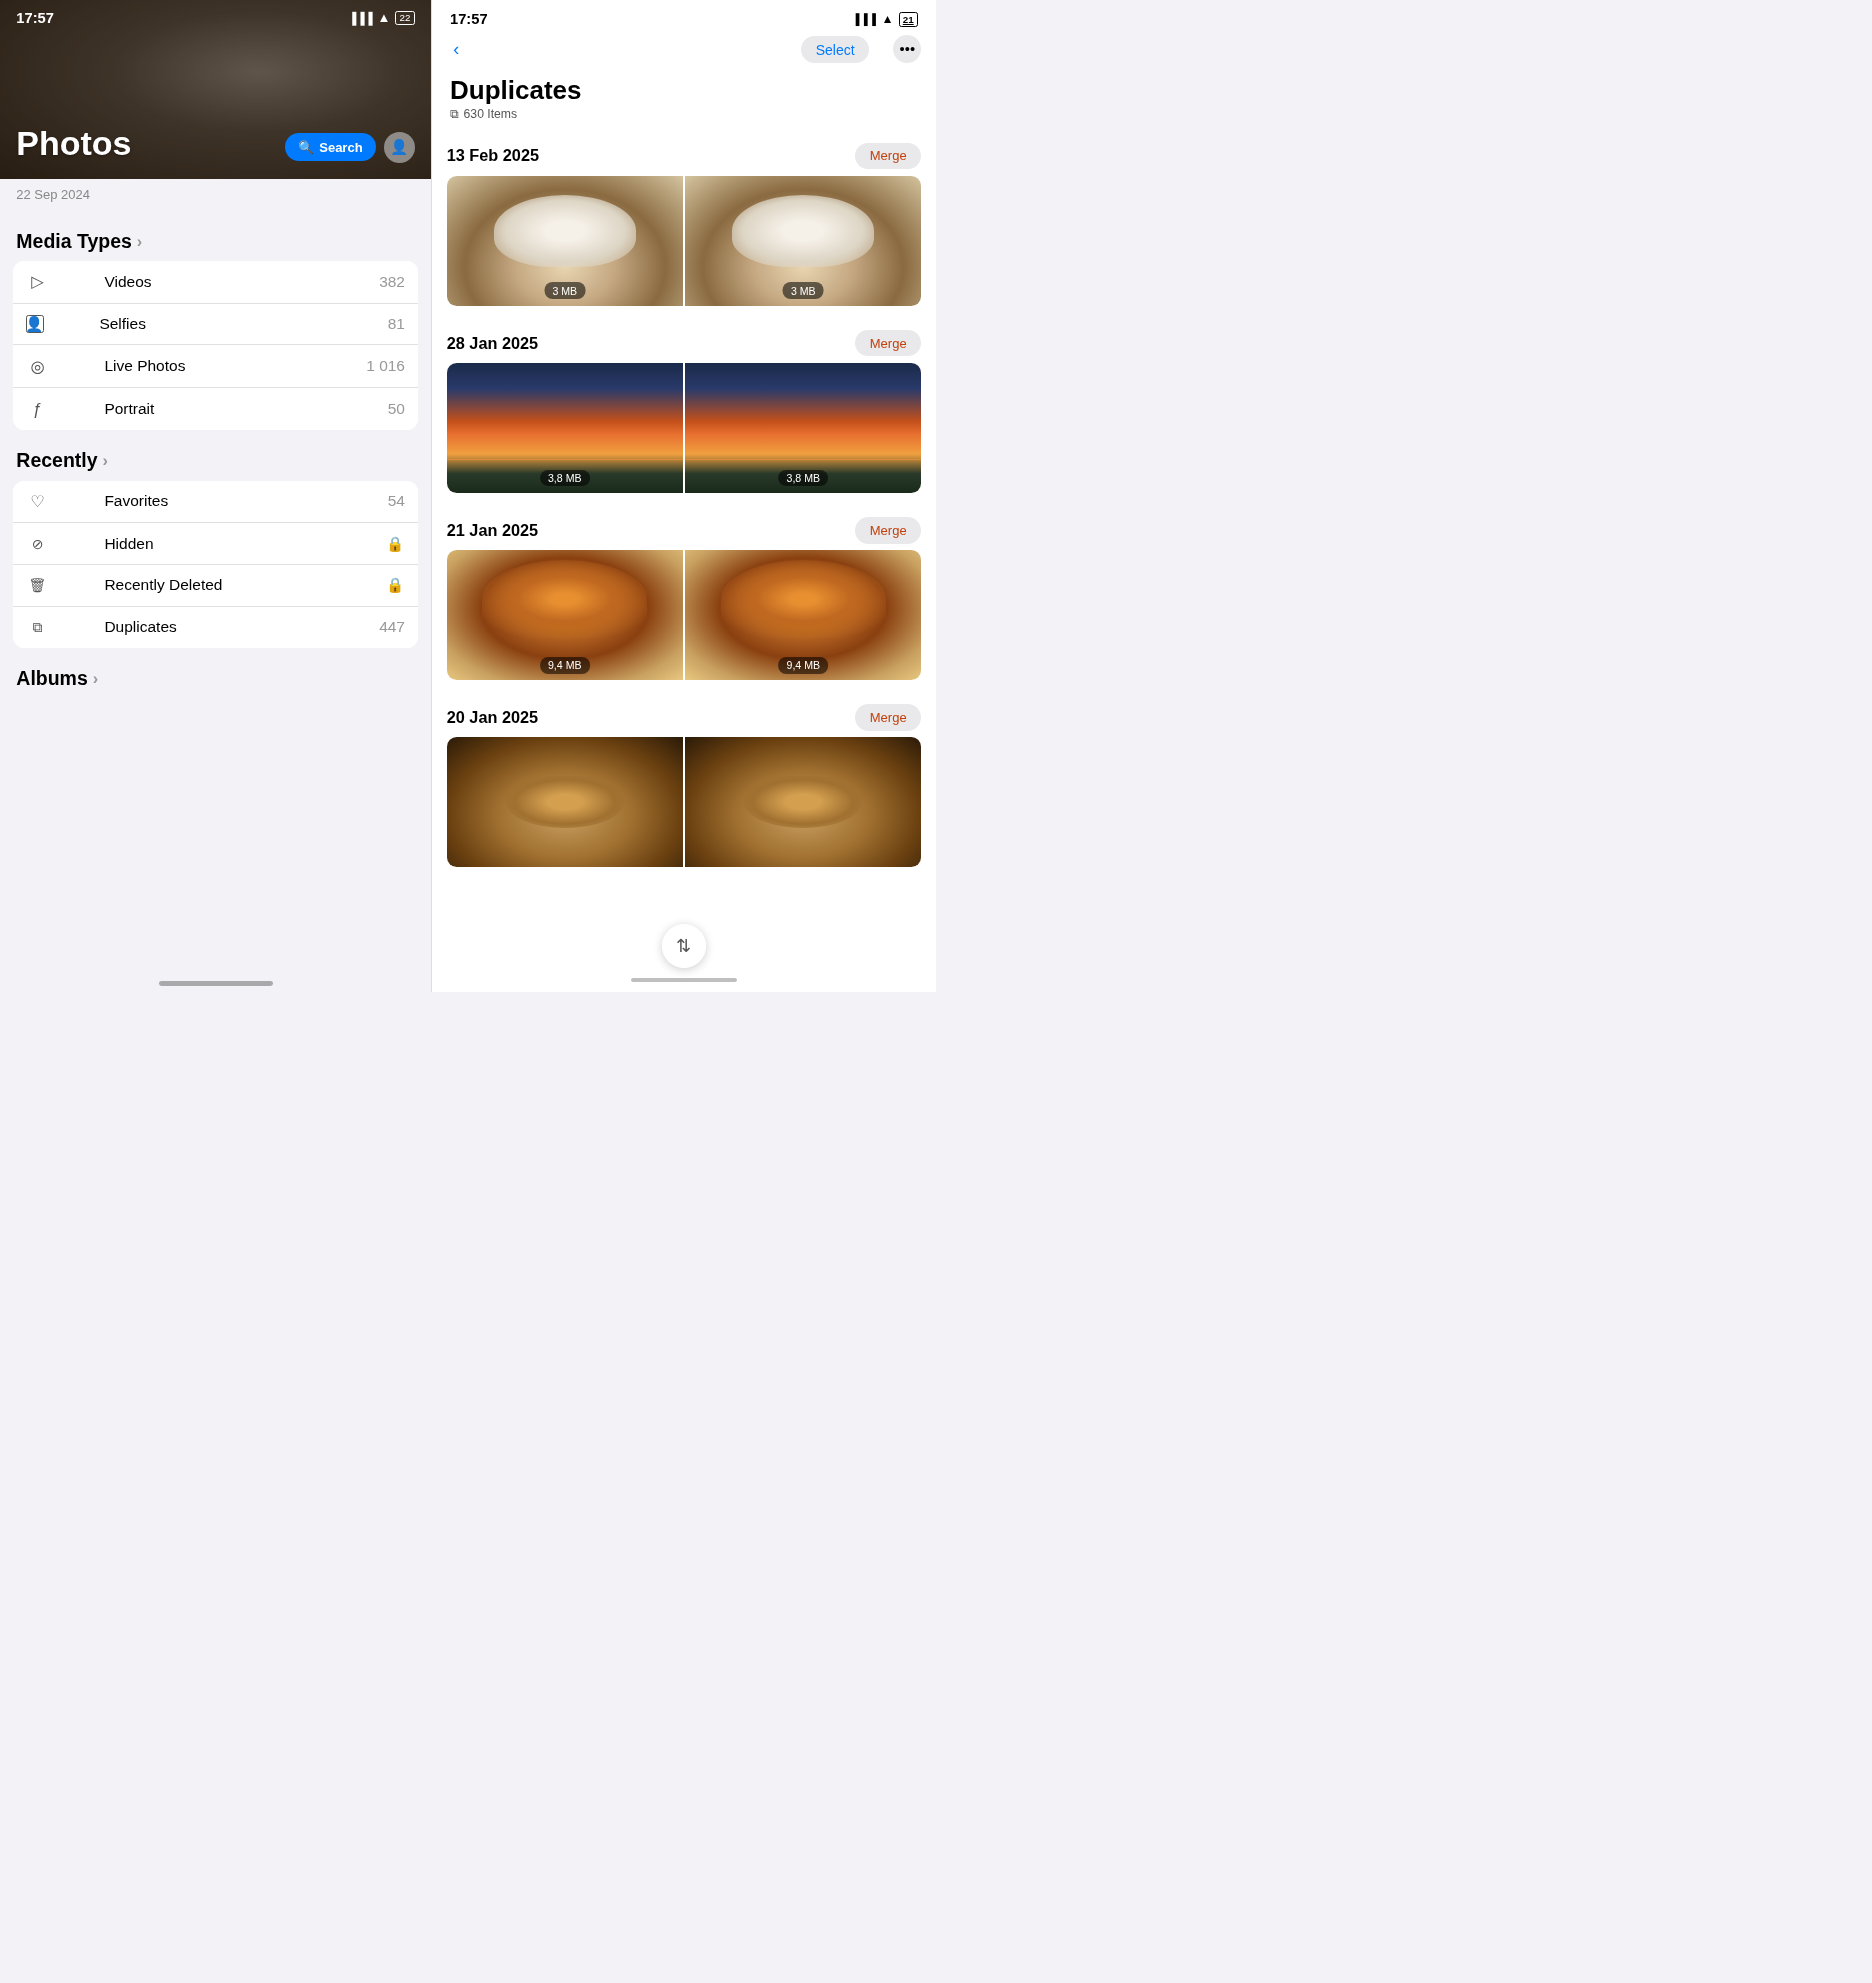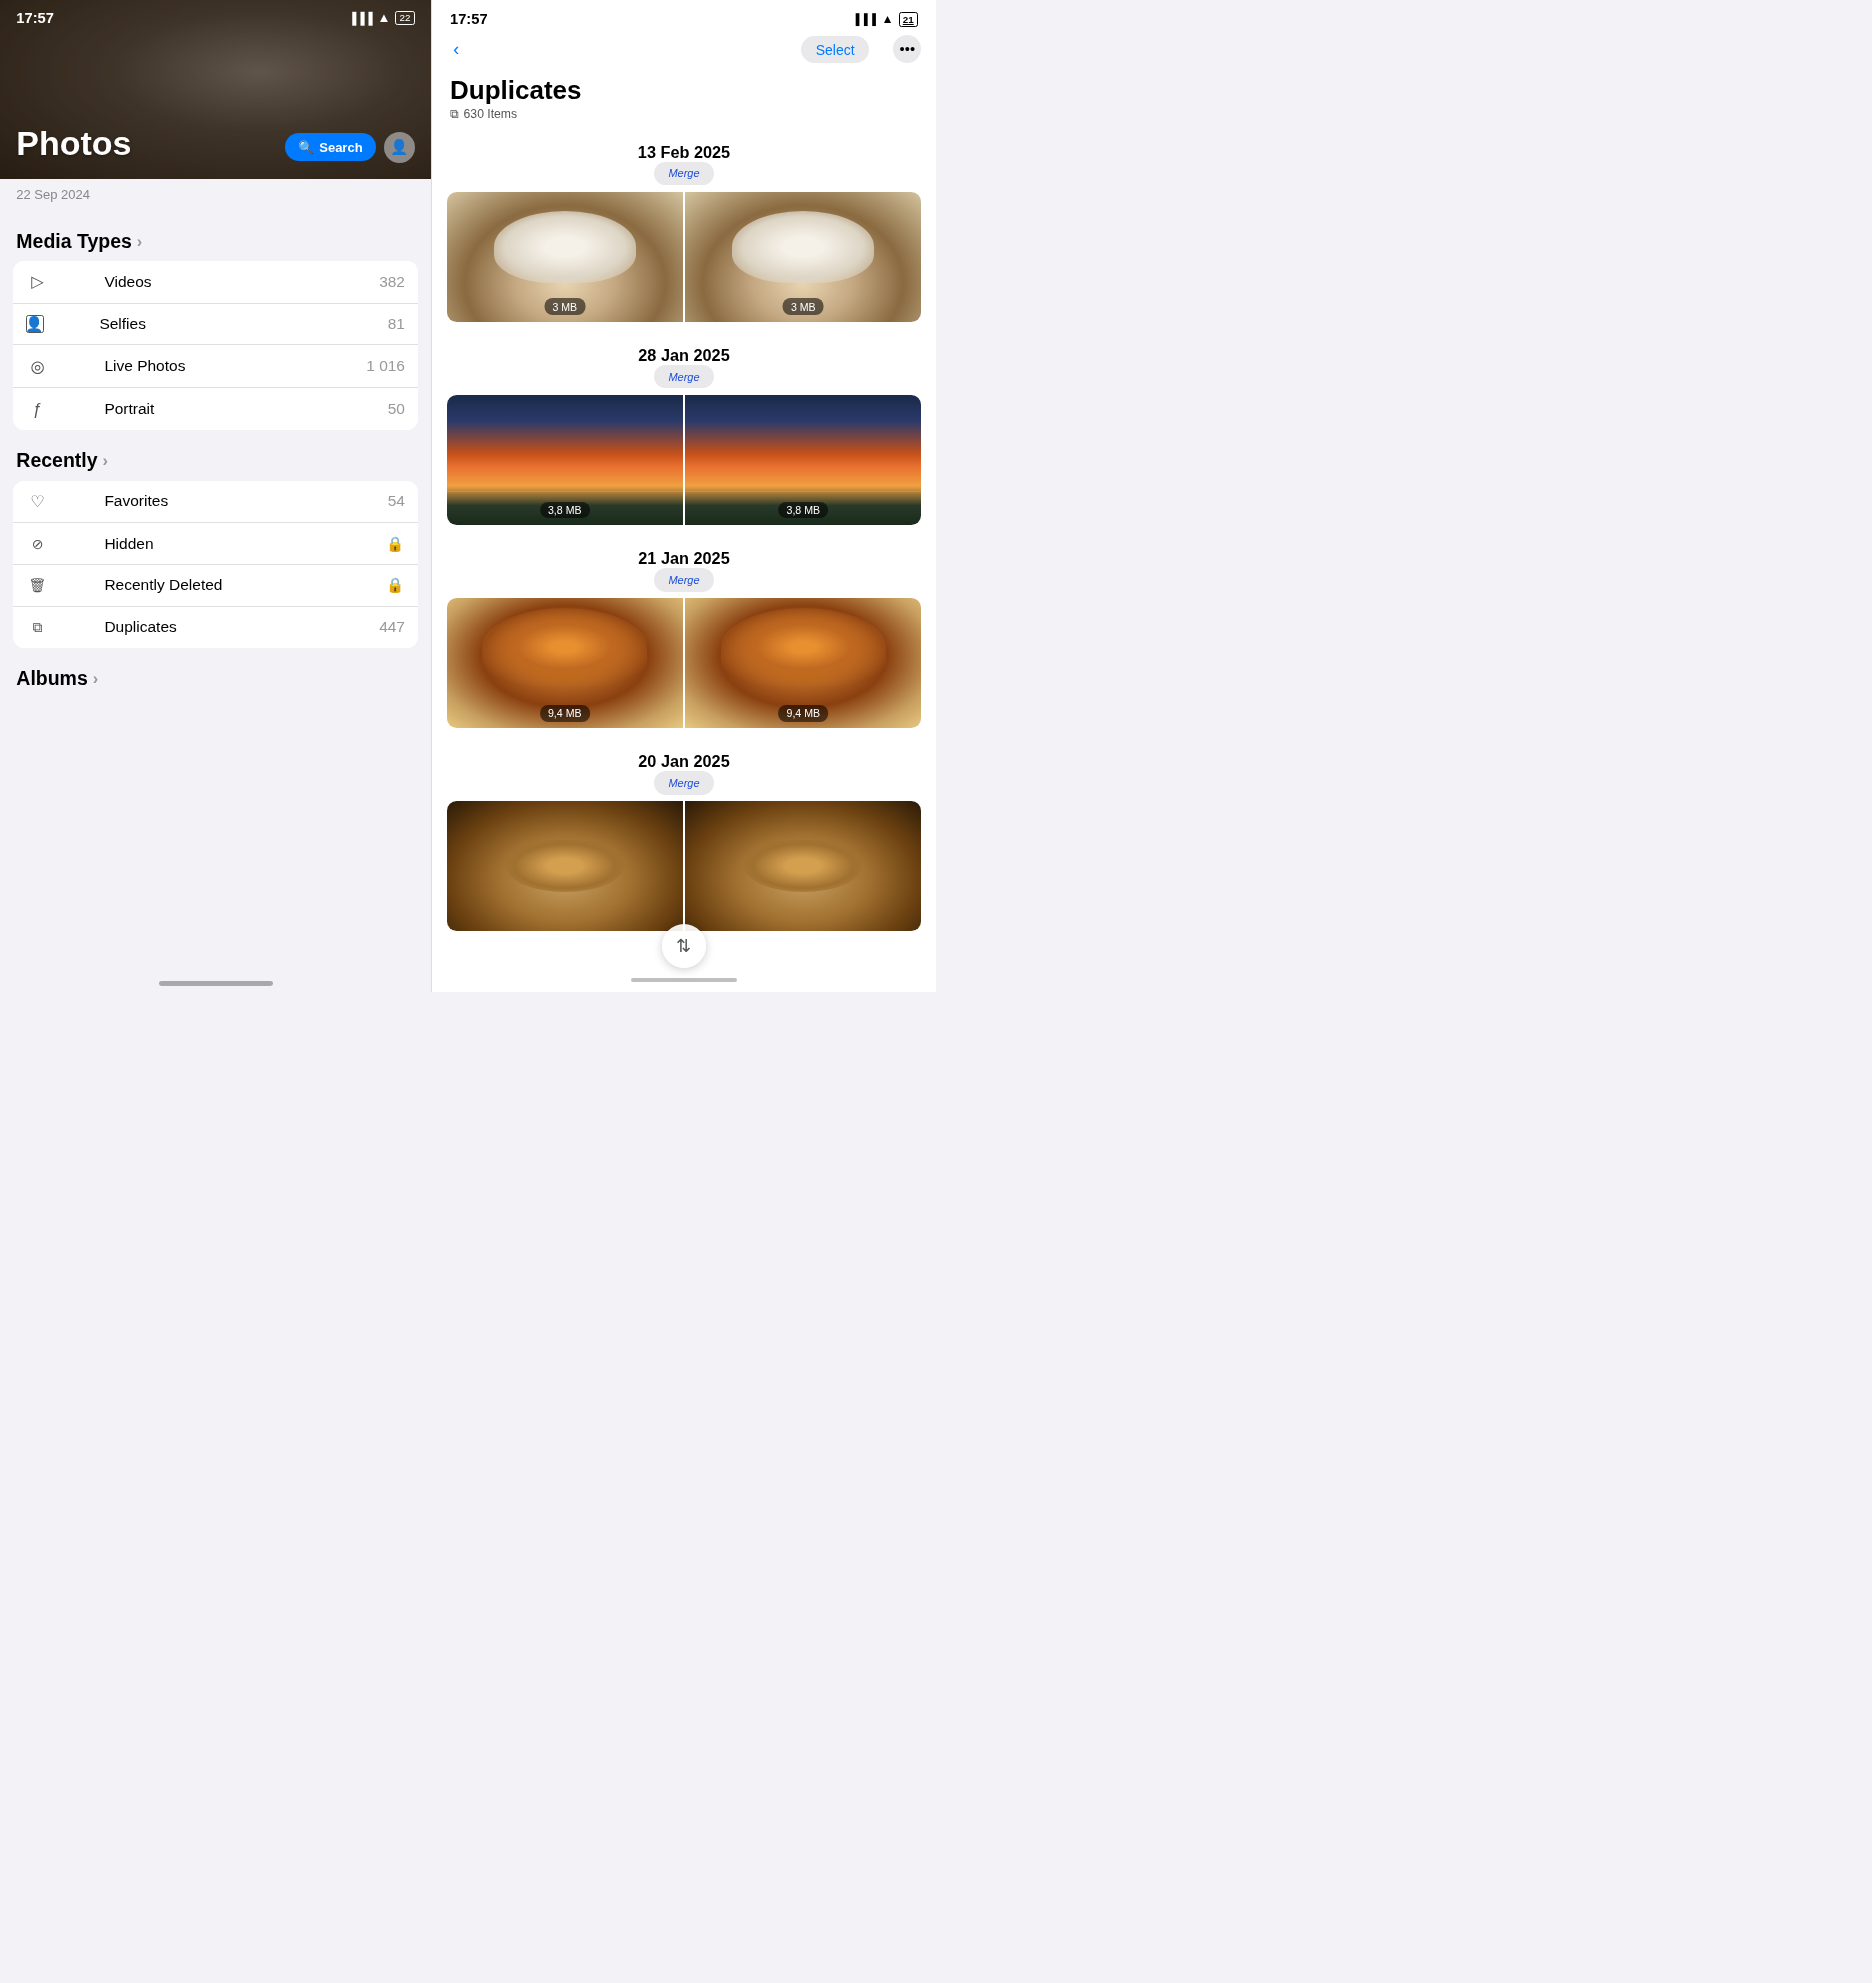--- a/index.html
+++ b/index.html
@@ -311,39 +311,37 @@
 
     .date-section {
       margin-bottom: 13px;
     }
 
     .date-row {
       display: flex;
       justify-content: space-between;
       align-items: center;
       padding: 11.4px 0 6.5px;
-      flex-direction: column;
     }
 
     .date-label-right {
       font-size: 16.3px;
       font-weight: 700;
       color: #000;
     }
 
     .merge-btn {
       background: #e9e9eb;
-      color: #1d4ed8;
+      color: #c2410c;
       border: none;
       border-radius: 16.3px;
       padding: 5.7px 14.7px;
-      font-size: 11px;
+      font-size: 13px;
       font-weight: 500;
       cursor: pointer;
-      font-style: italic;
     }
 
     .photo-pair {
       display: flex;
       gap: 2.4px;
       border-radius: 9.8px;
       overflow: hidden;
     }
 
     .photo-thumb {

